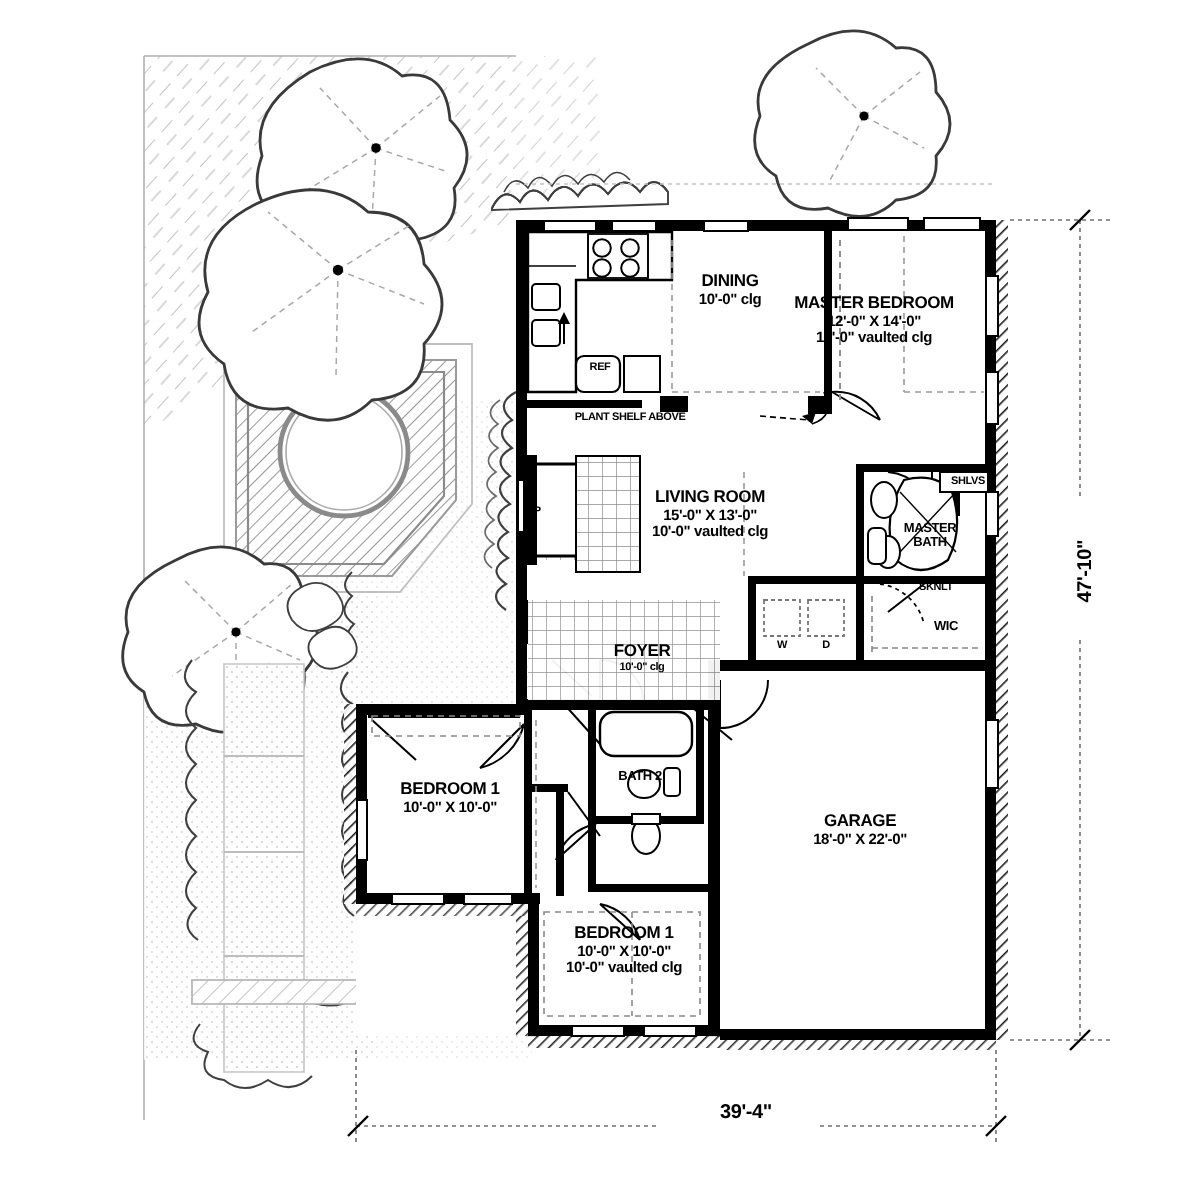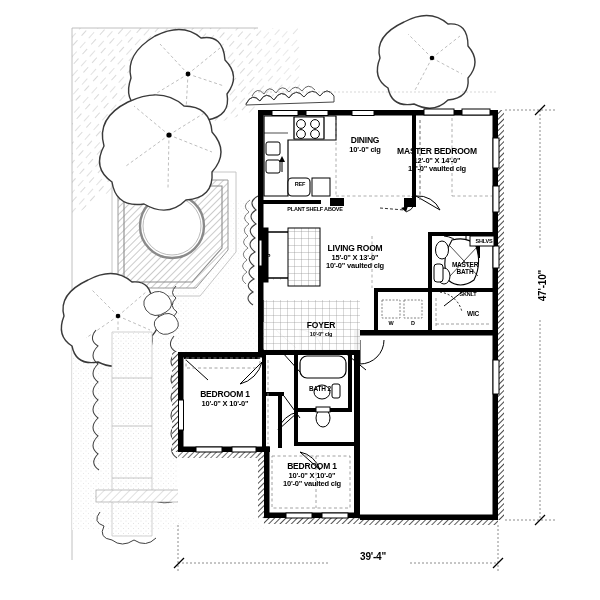--- a/index.html
+++ b/index.html
@@ -425,20 +425,24 @@
   <div class="lbl" style="left:266px;top:462px;width:92px;">
     <span class="l1 rm-name">BEDROOM 1</span>
     <span class="l2 rm-dim">10'-0" X 10'-0"</span>
     <span class="l3 rm-dim">10'-0" vaulted clg</span>
   </div>
 
   <div class="lbl tiny" style="left:297px;top:385px;width:46px;">
     <span class="l1 tiny">BATH 2</span>
   </div>
 
+  <div class="lbl" style="left:385px;top:406px;width:90px;">
+    <span class="l1 rm-name">GARAGE</span>
+    <span class="l2 rm-dim">18'-0" X 22'-0"</span>
+  </div>
 
   <div class="lbl xtiny" style="left:255px;top:206px;width:120px;">
     <span class="l1">PLANT SHELF ABOVE</span>
   </div>
 
   <div class="lbl xtiny" style="left:255px;top:253px;width:24px;">
     <span class="l1">FP</span>
   </div>
 
   <div class="lbl xtiny" style="left:288px;top:181px;width:24px;">

